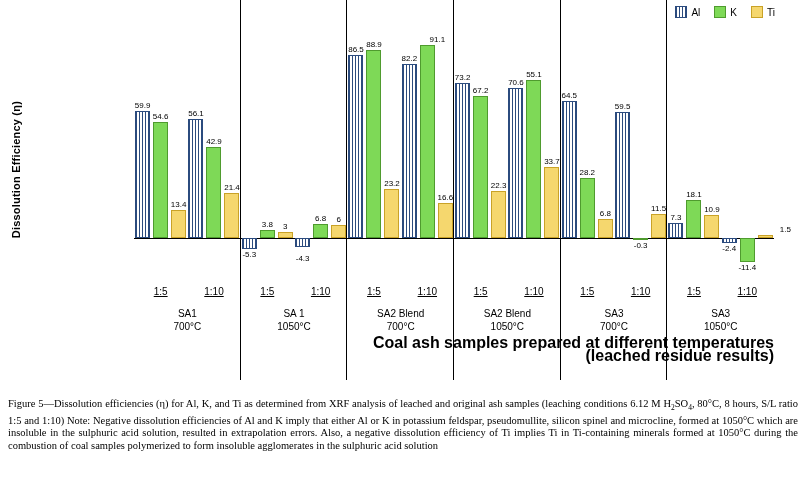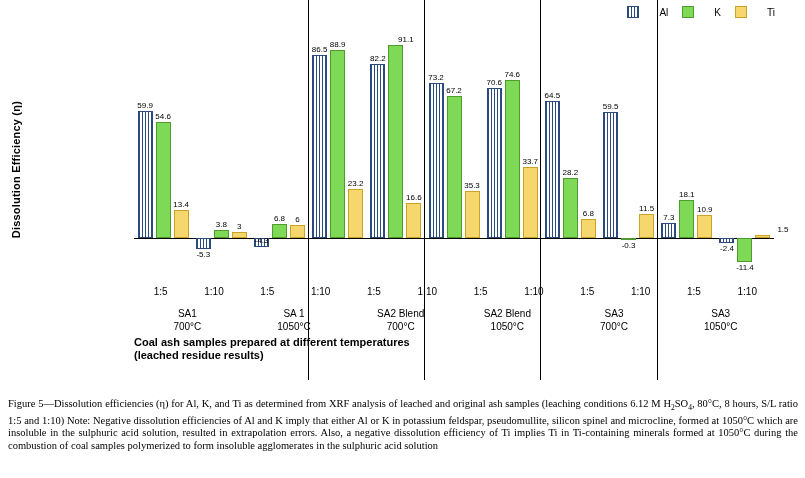--- a/index.html
+++ b/index.html
@@ -8,21 +8,21 @@
     font-family:"Liberation Serif", serif;color:#000;
     overflow:hidden;
   }
   .wrap{position:relative;width:805px;height:478px;}
 
   
   .chart-area{position:absolute;left:0;top:0;width:805px;height:385px;}
 
   .legend{position:absolute;right:30px;top:6px;display:flex;gap:14px;align-items:center;
           font-family:"Liberation Sans", sans-serif;font-size:10px;}
-  .legend-item{display:flex;align-items:center;gap:20px;justify-content:space-between;}
+  .legend-item{display:flex;align-items:center;gap:4px;justify-content:space-between;}
   .swatch{width:10px;height:10px;display:inline-block;border:1px solid #2b4b7e;}
   .sw-al{background:#ffffff;
      background-image:repeating-linear-gradient(90deg,#2b4b7e 0 1px,#ffffff 1px 3px);}
   .sw-k{background:#7ed957;border-color:#4f9b2e;}
   .sw-ti{background:#f5d76e;border-color:#c9a227;}
 
   .ylabel{position:absolute;left:8px;top:60px;width:16px;height:220px;
     display:flex;align-items:center;justify-content:center;}
   .ylabel span{
     writing-mode:vertical-rl;transform:rotate(180deg);
@@ -43,27 +43,27 @@
   .b-al{border:1px solid #2b4b7e;
      background-image:repeating-linear-gradient(90deg,#2b4b7e 0 1px,#ffffff 1px 3px);}
   .b-k{background:#7ed957;border:1px solid #4f9b2e;}
   .b-ti{background:#f5d76e;border:1px solid #c9a227;}
   .val{position:absolute;left:50%;transform:translateX(-50%);
     font-family:"Liberation Sans", sans-serif;font-size:8px;white-space:nowrap;}
 
   
   .xaxis{position:absolute;left:134px;top:280px;width:640px;}
   .xrow{display:flex;}
-  .xcell{flex:1;text-align:center;font-family:"Liberation Sans", sans-serif;font-size:10px;}
+  .xcell{flex:1;text-align:center;font-family:"Liberation Sans", sans-serif;font-size:10px;text-decoration:underline;}
   .ratio-row{padding-top:6px;}
   .group-row{padding-top:10px;}
   .gcell{flex:1;text-align:center;font-family:"Liberation Sans", sans-serif;font-size:10px;line-height:13px;}
 
-  .xtitle{position:absolute;left:134px;top:336px;width:640px;text-align:left;
-    font-family:"Liberation Sans", sans-serif;font-weight:bold;font-size:11px;line-height:13px;}
+  .xtitle{position:absolute;left:134px;top:336px;width:640px;text-align:right;
+    font-family:"Liberation Sans", sans-serif;font-weight:bold;font-size:16px;line-height:13px;}
 
   
   .caption{position:absolute;left:8px;top:398px;width:790px;
     font-family:"Liberation Serif", serif;font-size:10.5px;line-height:12.6px;text-align:justify;}
   sub{font-size:7.5px;}
 </style>
 </head>
 <body>
 
 <div class="wrap">
@@ -101,41 +101,57 @@
               <div class="barbox">
                 <div class="bar pos b-k" style="height: 115.752px;"></div>
                 <div class="val" style="bottom: 158.752px;">54.6</div>
               </div>
               <div class="barbox">
                 <div class="bar pos b-ti" style="height: 28.408px;"></div>
                 <div class="val" style="bottom: 71.408px;">13.4</div>
               </div>
             </div>
           </div>
+          <div class="group sep">
+            <div class="bars">
+              <div class="barbox">
+                <div class="bar pos b-al" style="height: 118.932px;"></div>
+                <div class="val" style="bottom: 161.932px;">56.1</div>
+              </div>
+              <div class="barbox">
+                <div class="bar pos b-k" style="height: 90.948px;"></div>
+                <div class="val" style="bottom: 133.948px;">42.9</div>
+              </div>
+              <div class="barbox">
+                <div class="bar pos b-ti" style="height: 45.368px;"></div>
+                <div class="val" style="bottom: 88.368px;">21.4</div>
+              </div>
+            </div>
+          </div>
           <div class="group">
             <div class="bars">
               <div class="barbox">
                 <div class="bar neg b-al" style="height: 11.236px;"></div>
                 <div class="val" style="top: 232.236px;">-5.3</div>
               </div>
               <div class="barbox">
                 <div class="bar pos b-k" style="height: 8.056px;"></div>
                 <div class="val" style="bottom: 51.056px;">3.8</div>
               </div>
               <div class="barbox">
                 <div class="bar pos b-ti" style="height: 6.36px;"></div>
                 <div class="val" style="bottom: 49.36px;">3</div>
               </div>
             </div>
           </div>
           <div class="group sep">
             <div class="bars">
               <div class="barbox">
                 <div class="bar neg b-al" style="height: 9.116px;"></div>
-                <div class="val" style="top: 218px;">-4.3</div>
+                <div class="val" style="top: 236px;">-4.3</div>
               </div>
               <div class="barbox">
                 <div class="bar pos b-k" style="height: 14.416px;"></div>
                 <div class="val" style="bottom: 57.416px;">6.8</div>
               </div>
               <div class="barbox">
                 <div class="bar pos b-ti" style="height: 12.72px;"></div>
                 <div class="val" style="bottom: 55.72px;">6</div>
               </div>
             </div>
@@ -177,33 +193,33 @@
               <div class="barbox">
                 <div class="bar pos b-al" style="height: 154.76px;"></div>
                 <div class="val" style="bottom: 197.76px;">73.2</div>
               </div>
               <div class="barbox">
                 <div class="bar pos b-k" style="height: 142.464px;"></div>
                 <div class="val" style="bottom: 185.464px;">67.2</div>
               </div>
               <div class="barbox">
                 <div class="bar pos b-ti" style="height: 47.276px;"></div>
-                <div class="val" style="bottom: 90.276px;">35.3</div>
+                <div class="val" style="bottom: 90.276px;">22.3</div>
               </div>
             </div>
           </div>
           <div class="group sep">
             <div class="bars">
               <div class="barbox">
                 <div class="bar pos b-al" style="height: 149.672px;"></div>
                 <div class="val" style="bottom: 192.672px;">70.6</div>
               </div>
               <div class="barbox">
                 <div class="bar pos b-k" style="height: 158.152px;"></div>
-                <div class="val" style="bottom: 201.152px;">74.6</div>
+                <div class="val" style="bottom: 201.152px;">55.1</div>
               </div>
               <div class="barbox">
                 <div class="bar pos b-ti" style="height: 71.444px;"></div>
                 <div class="val" style="bottom: 114.444px;">33.7</div>
               </div>
             </div>
           </div>
           <div class="group">
             <div class="bars">
               <div class="barbox">

